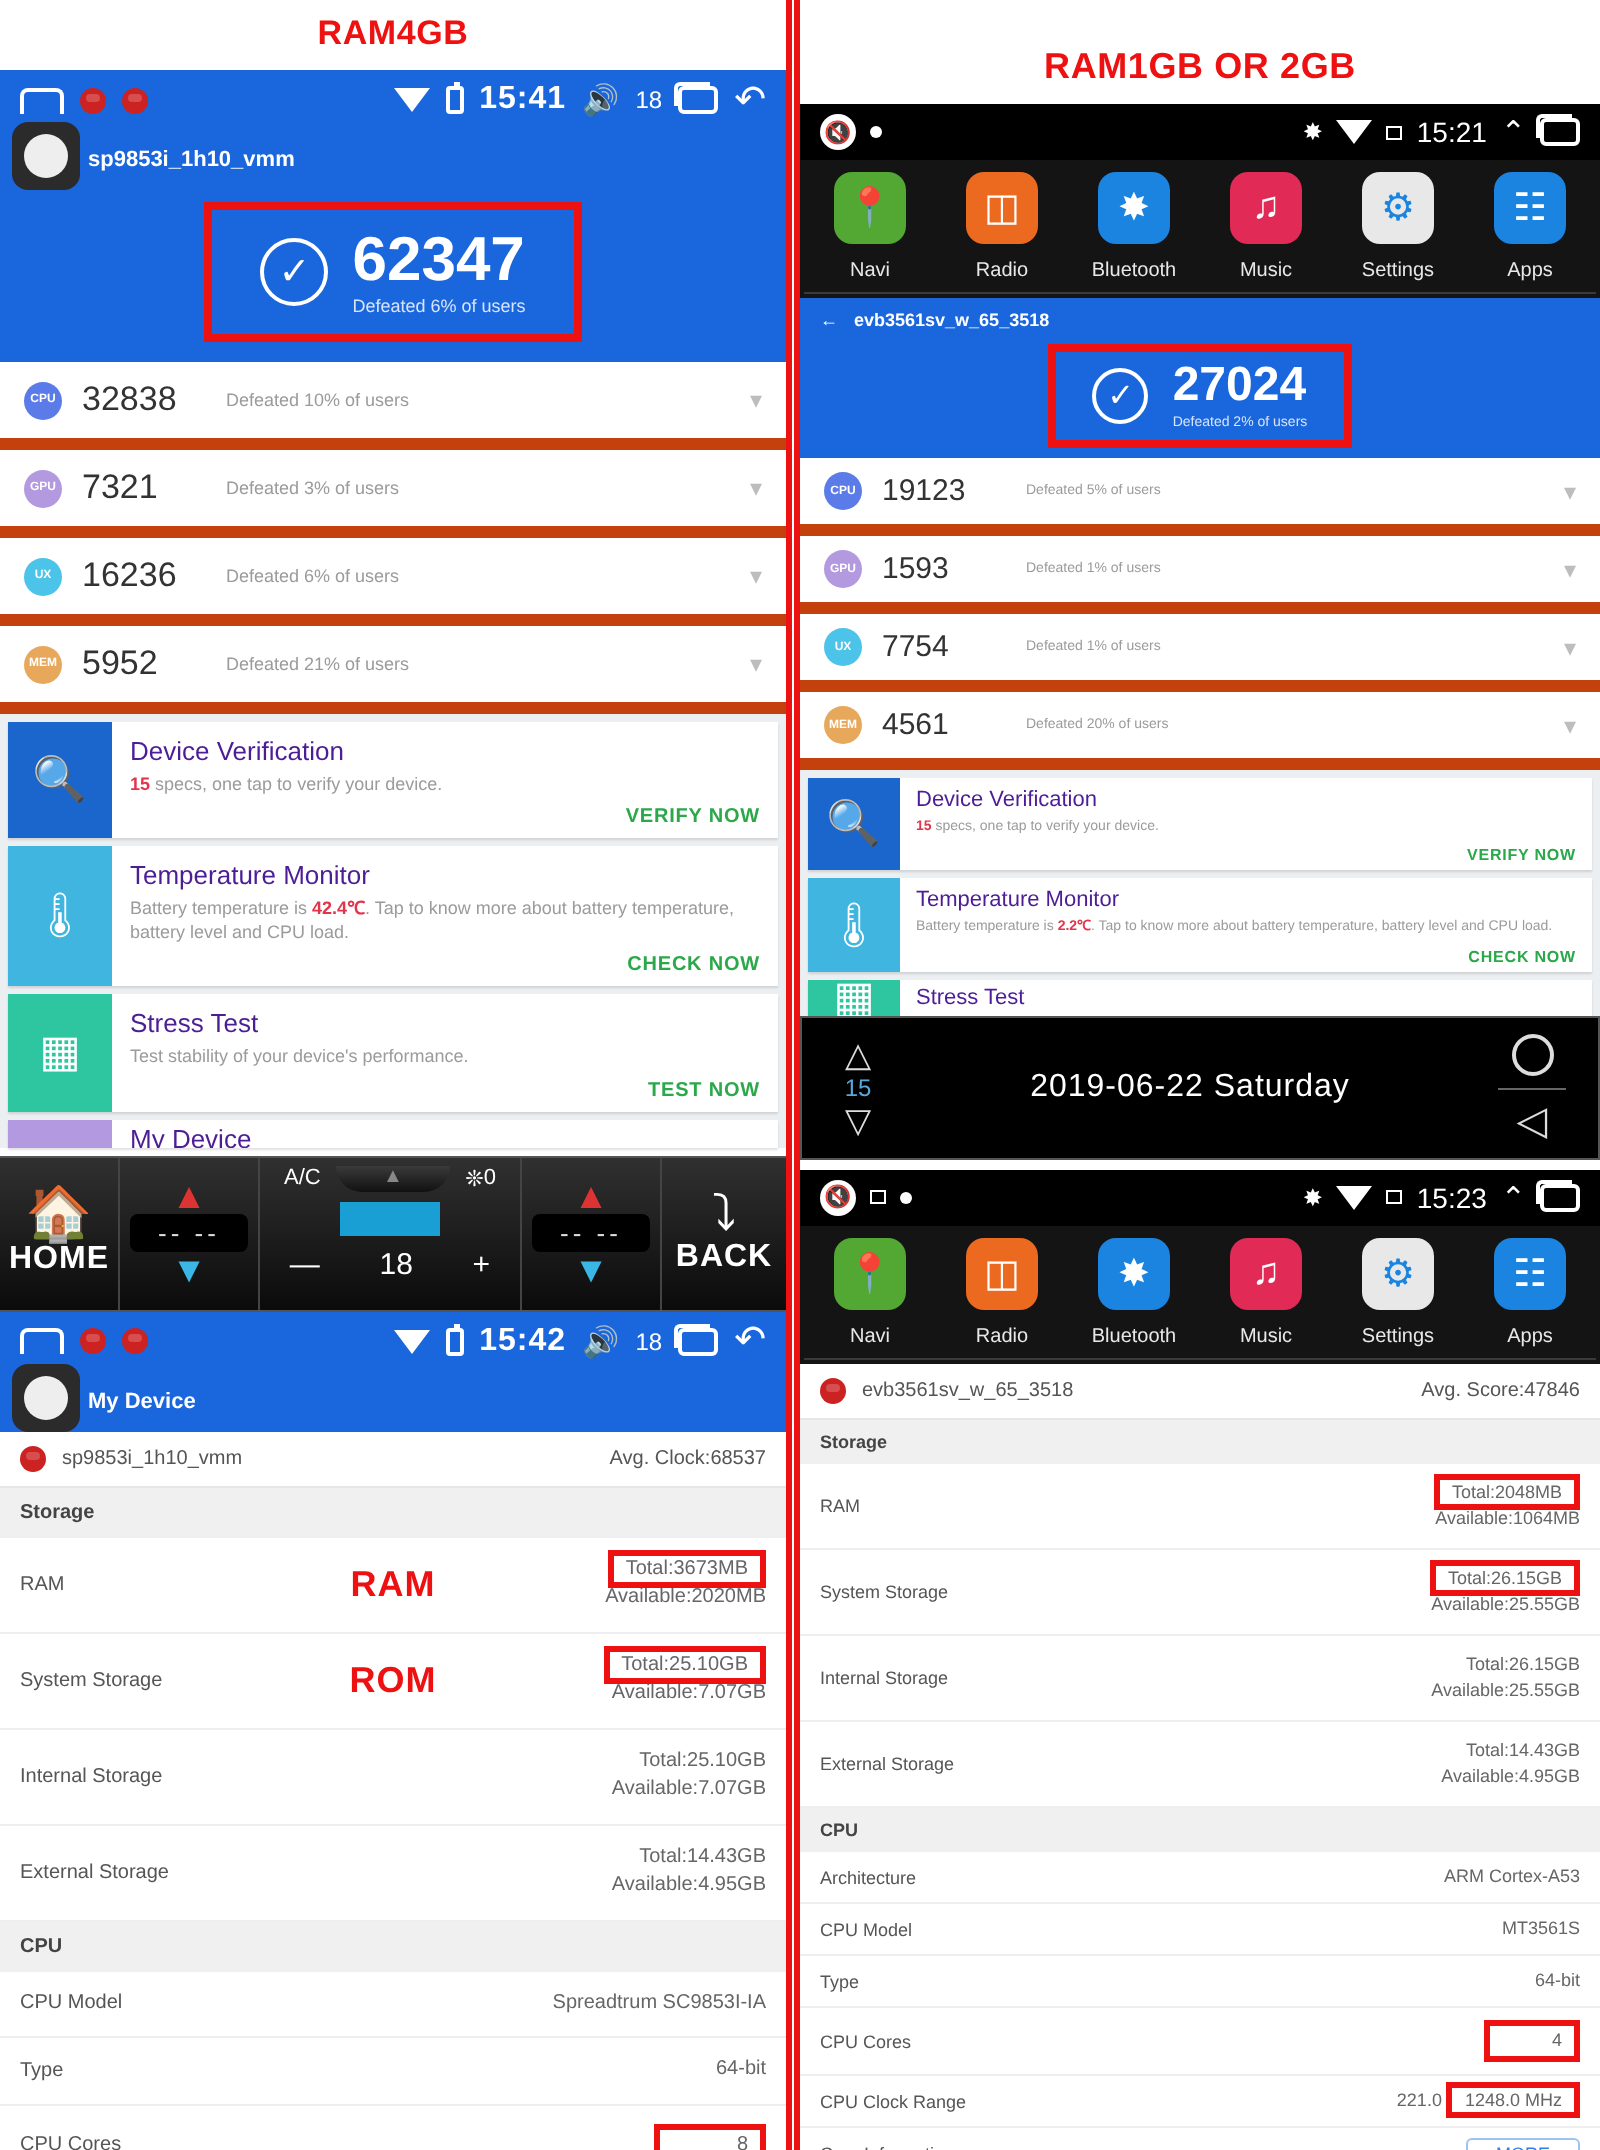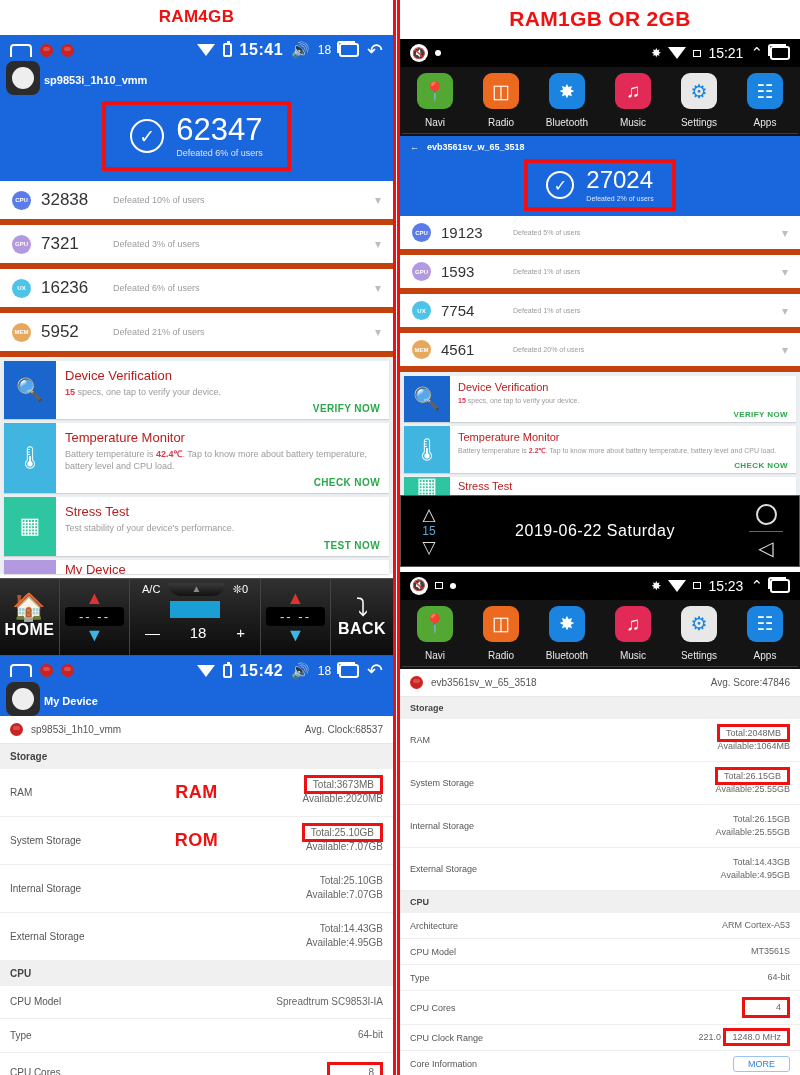--- a/index.html
+++ b/index.html
@@ -19,21 +19,21 @@
   .divider i.b { left:4px; }
 
   .caption {
     text-align: center;
     color: #ee1111;
     font-weight: bold;
     font-size: 17px;
     letter-spacing: .3px;
   }
   .cap-l { padding-top: 7px; padding-bottom: 8px; }
-  .cap-r { padding-top: 7px; padding-bottom: 8px; font-size: 21px; }
+  .cap-r { padding-top: 7px; padding-bottom: 8px; font-size: 18px; margin-top: 16px; }
 
   
   .andbar {
     background:#1a66dd; height:30px; display:flex; align-items:center;
     padding: 0 10px; color:#fff; gap:8px;
   }
   .andbar .spacer { flex:1; }
   .andbar .clock { font-size:16px; font-weight:bold; letter-spacing:.5px; }
   .andbar .vol { font-size:12px; }
   .ico { display:inline-block; }
@@ -55,39 +55,39 @@
   }
   .knob { position:absolute; left:6px; top:-4px; width:34px; height:34px; border-radius:8px;
           background:#2b2b2b; display:flex; align-items:center; justify-content:center;}
   .knob b{ width:22px;height:22px;border-radius:50%;background:#eee;display:block;}
 
   
   .scorewrap { background:#1a66dd; padding:10px 0 14px; display:flex; justify-content:center; }
   .score-box { display:flex; align-items:center; gap:12px; padding:9px 24px; }
   .check { width:34px;height:34px;border-radius:50%;border:2px solid #fff;color:#fff;
            display:flex;align-items:center;justify-content:center;font-size:19px;}
-  .score-num { color:#fff; font-size:31px; line-height:1; font-weight:400; }
+  .score-num { color:#fff; font-size:31px; line-height:1; font-weight:700; }
   .score-sub { color:#d8e5fb; font-size:9px; margin-top:3px; }
 
   .hl { outline:4px solid #ee1111; outline-offset:0; }
 
   
   .metric { display:flex; align-items:center; gap:10px; padding:9px 12px; border-bottom:6px solid #c2410c; background:#fff; }
   .badge { width:19px;height:19px;border-radius:50%;color:#fff;font-size:6px;font-weight:bold;
            display:flex;align-items:center;justify-content:center; flex:none;}
   .m-val { font-size:17px; color:#333; min-width:62px; }
   .m-sub { font-size:9px; color:#9b9b9b; flex:1; }
   .chev { color:#bdbdbd; font-size:12px; }
 
   
   .cards { background:#eceff1; padding:4px 4px 0; }
   .card { display:flex; background:#fff; margin-bottom:4px; box-shadow:0 1px 1px rgba(0,0,0,.12); }
   .card-ic { width:52px; flex:none; display:flex; align-items:center; justify-content:center; color:#fff; font-size:22px;}
   .card-body { flex:1; padding:7px 9px 5px; position:relative; }
-  .card-t { font-size:13px; color:#b91c1c; }
+  .card-t { font-size:13px; color:#4c1d95; }
   .card-d { font-size:9px; color:#9b9b9b; margin-top:3px; line-height:1.35; }
   .card-d em { color:#e2344a; font-style:normal; font-weight:bold; }
   .card-a { text-align:right; color:#2aa84a; font-size:10px; font-weight:bold; margin-top:5px; letter-spacing:.4px;}
 
   
   .hmi { height:78px; background:linear-gradient(#1d1d1d,#000); display:flex; align-items:stretch;
          border-top:1px solid #555; border-bottom:1px solid #555; color:#fff; }
   .hmi-seg { position:relative; display:flex; flex-direction:column; justify-content:center; align-items:center;
              background:linear-gradient(#303030,#0b0b0b); border-right:1px solid #444; }
   .hmi-home { width:60px; }

